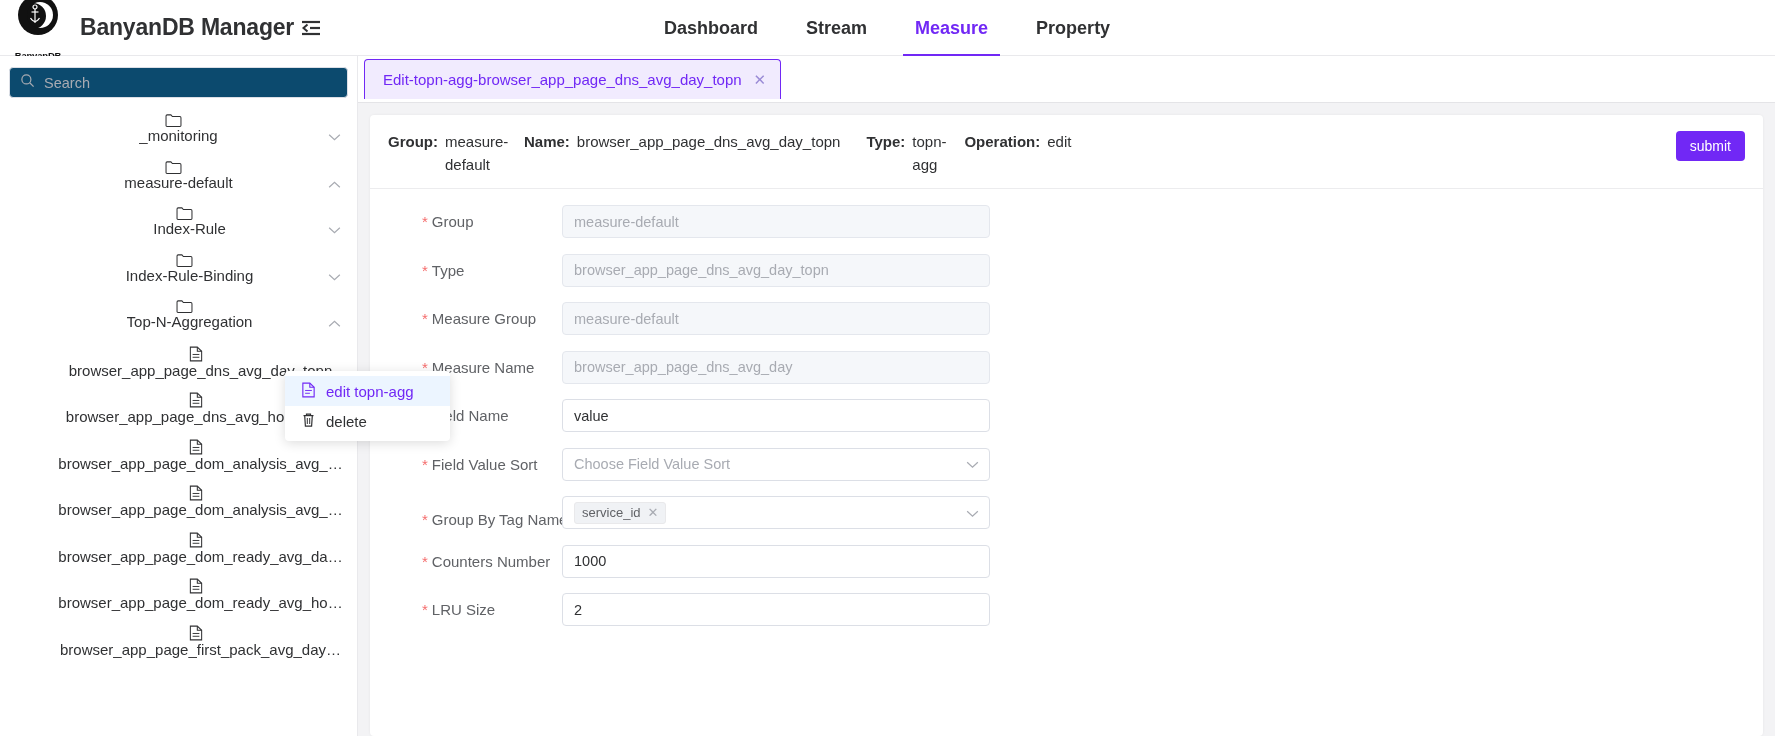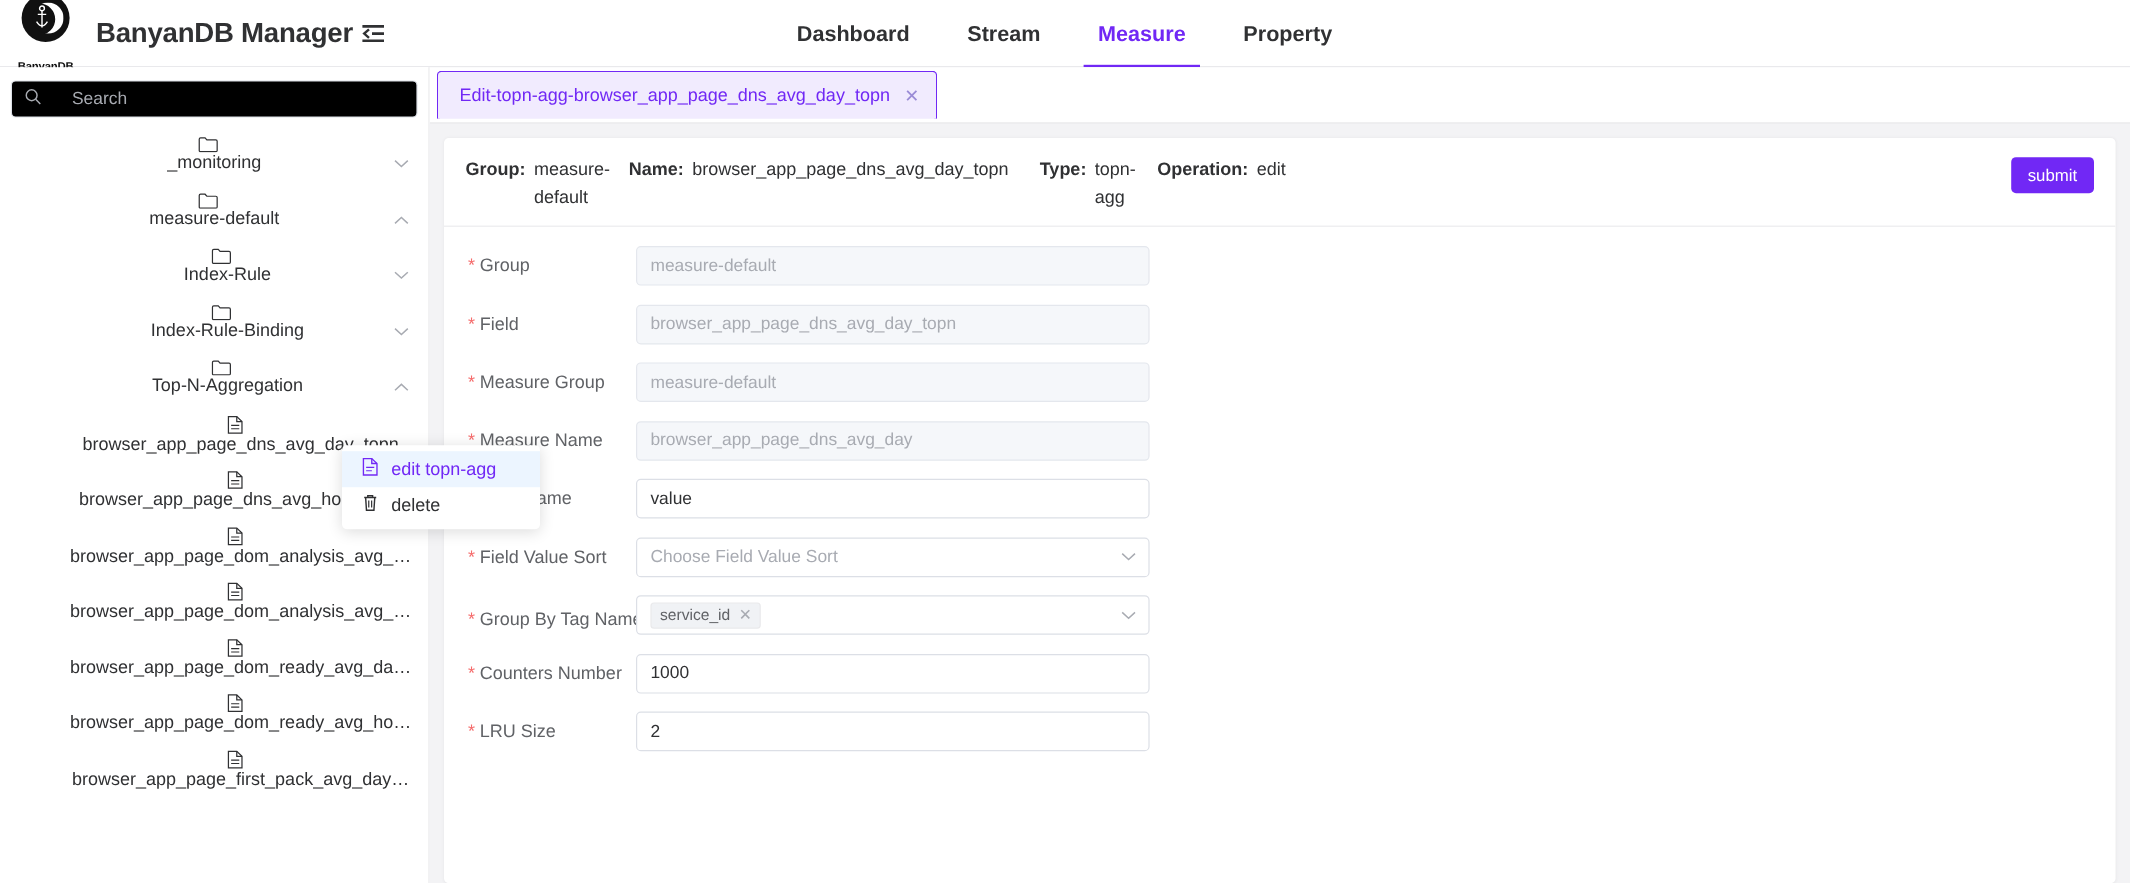--- a/index.html
+++ b/index.html
@@ -99,22 +99,22 @@
     padding: 0;
     overflow: hidden;
     position: relative;
   }
   .search-row { padding: 11px 9px 10px 9px; }
   .search-box {
     height: 31px;
     border: 1px solid #dcdfe6;
     border-radius: 4px;
     display: flex; align-items: center;
-    padding: 0 10px; gap: 25px;
-    background: #000000;
+    padding: 0 10px; gap: 9px;
+    background: #0c4a6e;
   }
   .search-box .ph {
     color: #a8abb2; font-size: 14.5px;
   }
   .tree { padding-top: 5px; }
   .tree-node {
     display: flex; align-items: center;
     height: 46.5px;
     font-size: 15px;
     color: #303133;
@@ -219,22 +219,23 @@
     border: none;
     border-radius: 4px;
     font-size: 14px;
     padding: 7px 14px;
     cursor: pointer;
     font-family: "Liberation Sans", sans-serif;
   }
 
   .form { padding: 16px 0 0 0; }
   .form-row {
-    display: flex; align-items: center;
+    display: flex; align-items: flex-end;
     margin-bottom: 15.5px;
+    padding-left: 32px;
   }
   .form-label {
     width: 160px;
     text-align: left;
     padding-left: 20px;
     padding-right: 12px;
     font-size: 15px;
     color: #606266;
     line-height: 33px;
     white-space: nowrap;
@@ -524,21 +525,21 @@
               <div class="form-label">
                 <span class="star">*</span><span>Group</span>
               </div>
               <div class="control">
                 <div class="inp disabled">measure-default</div>
               </div>
             </div>
 
             <div class="form-row">
               <div class="form-label">
-                <span class="star">*</span><span>Field</span>
+                <span class="star">*</span><span>Type</span>
               </div>
               <div class="control">
                 <div class="inp disabled">browser_app_page_dns_avg_day_topn</div>
               </div>
             </div>
 
             <div class="form-row">
               <div class="form-label">
                 <span class="star">*</span><span>Measure Group</span>
               </div>

